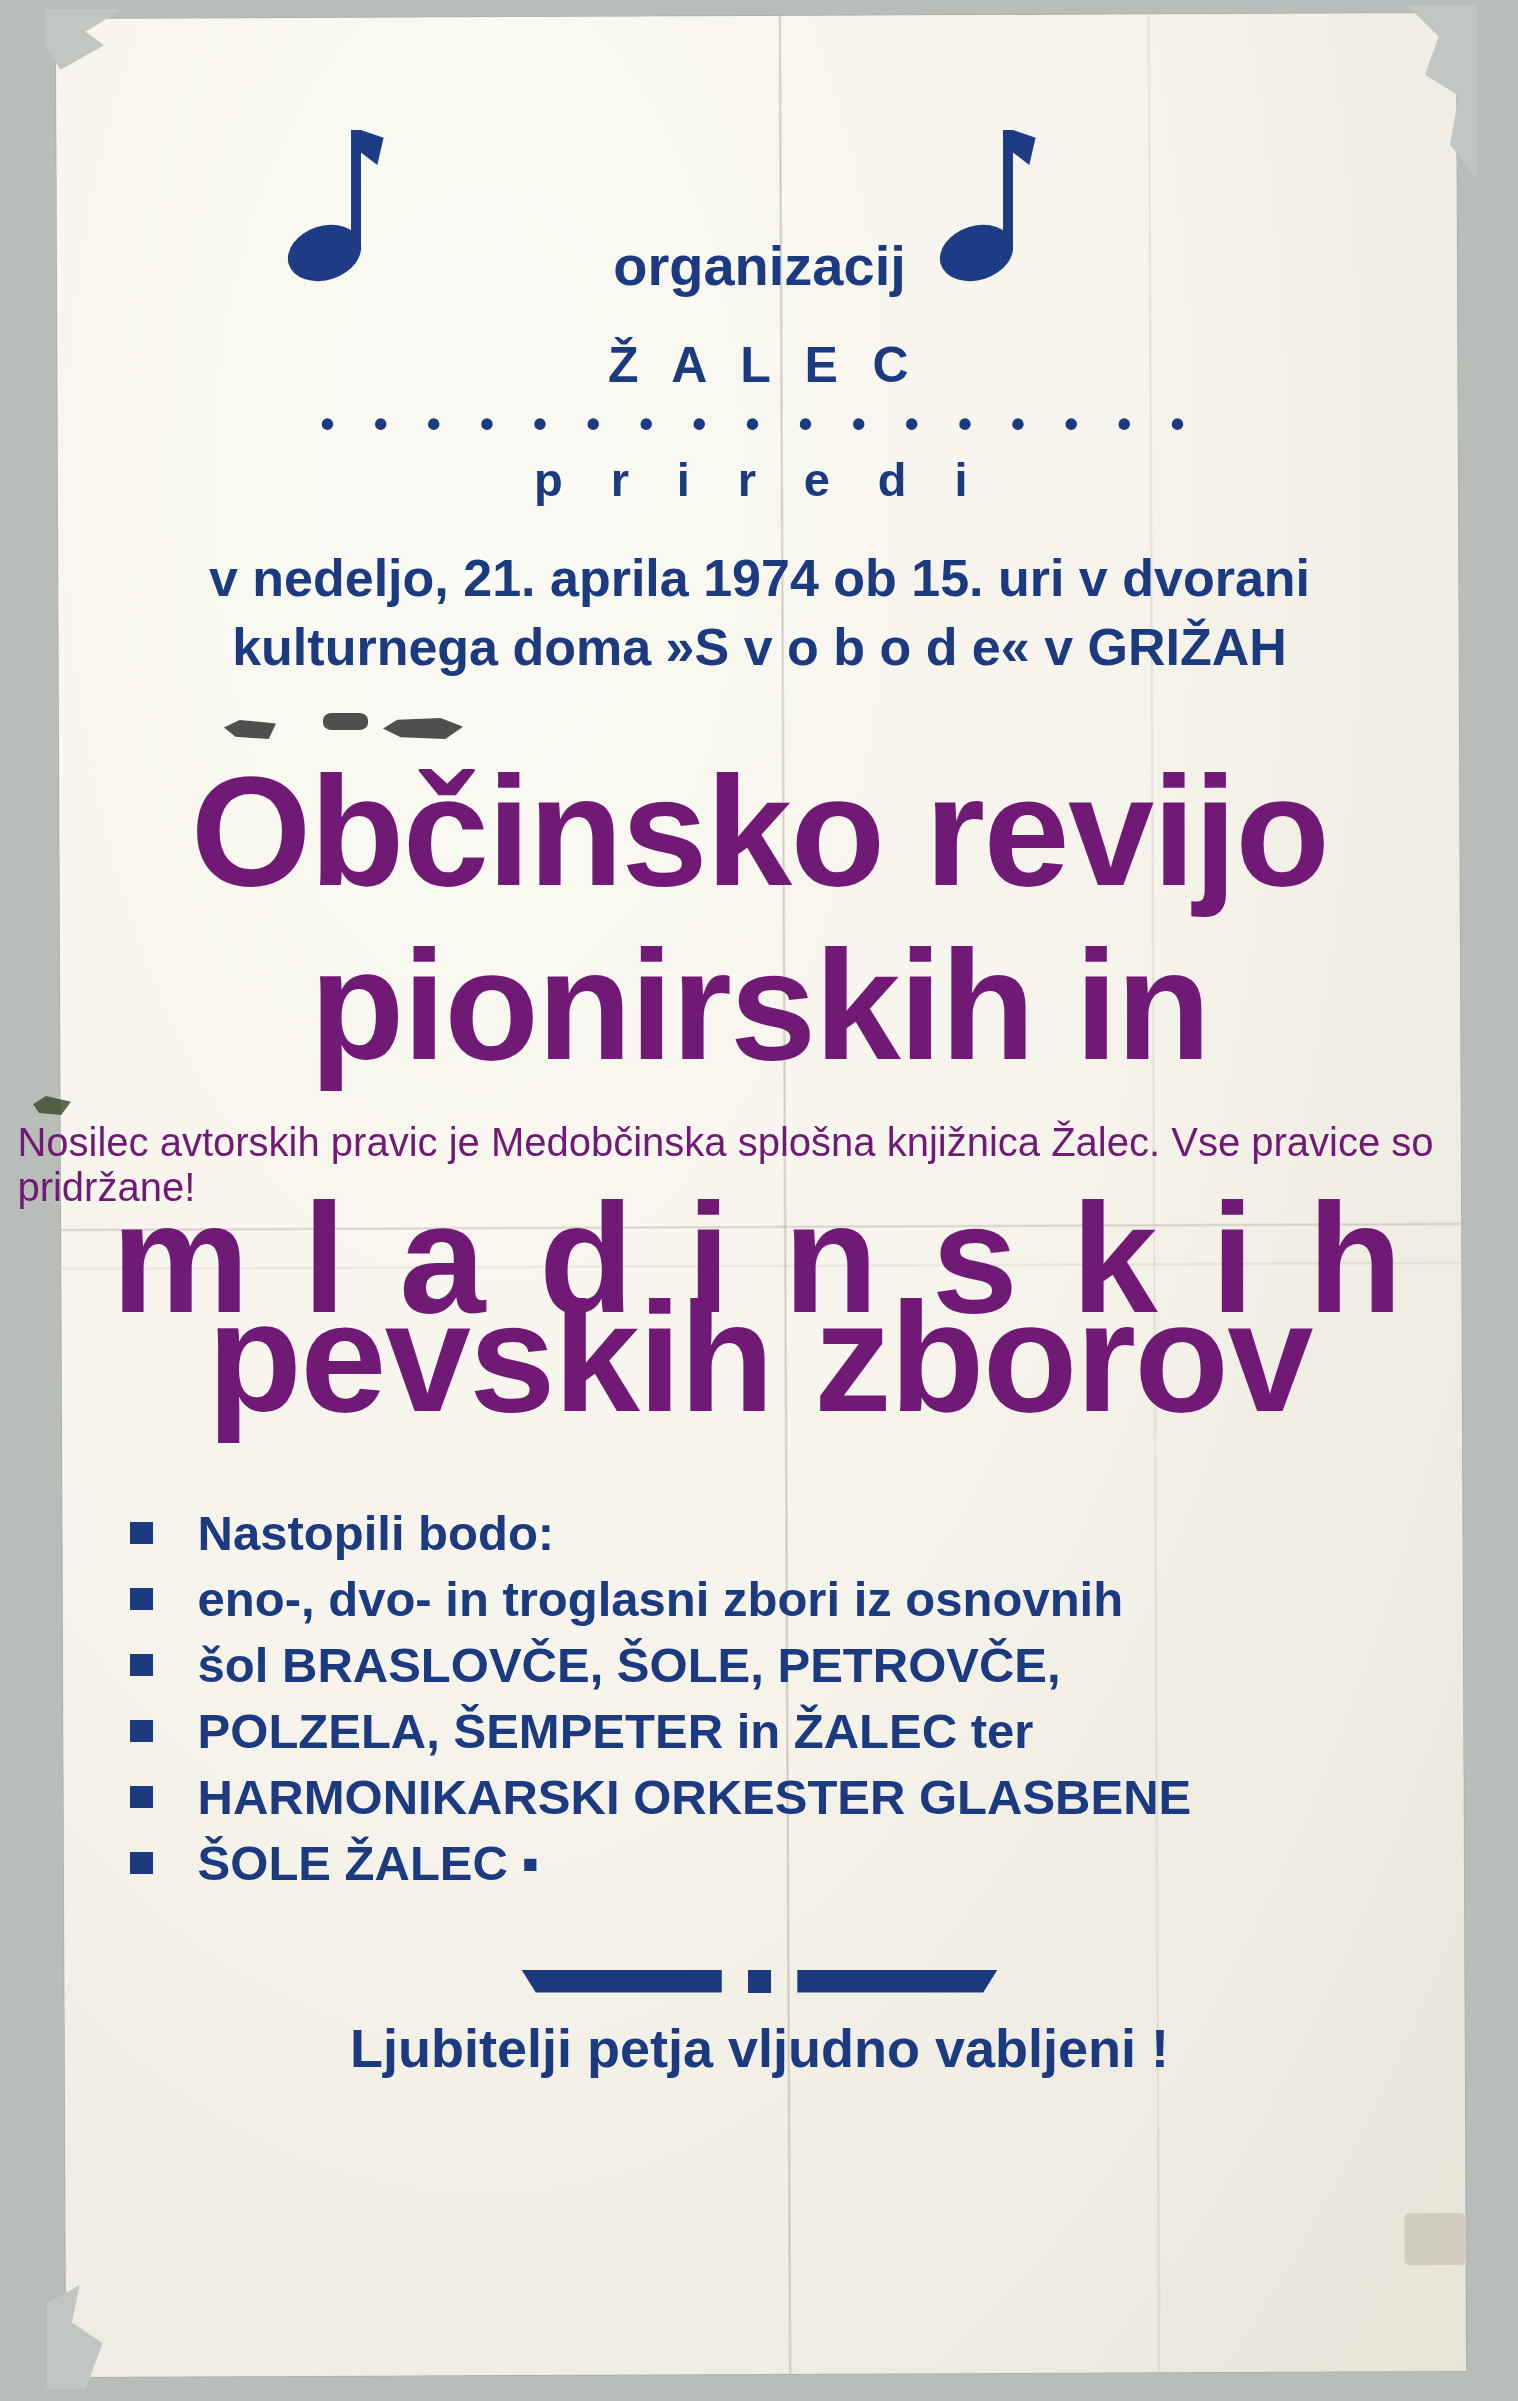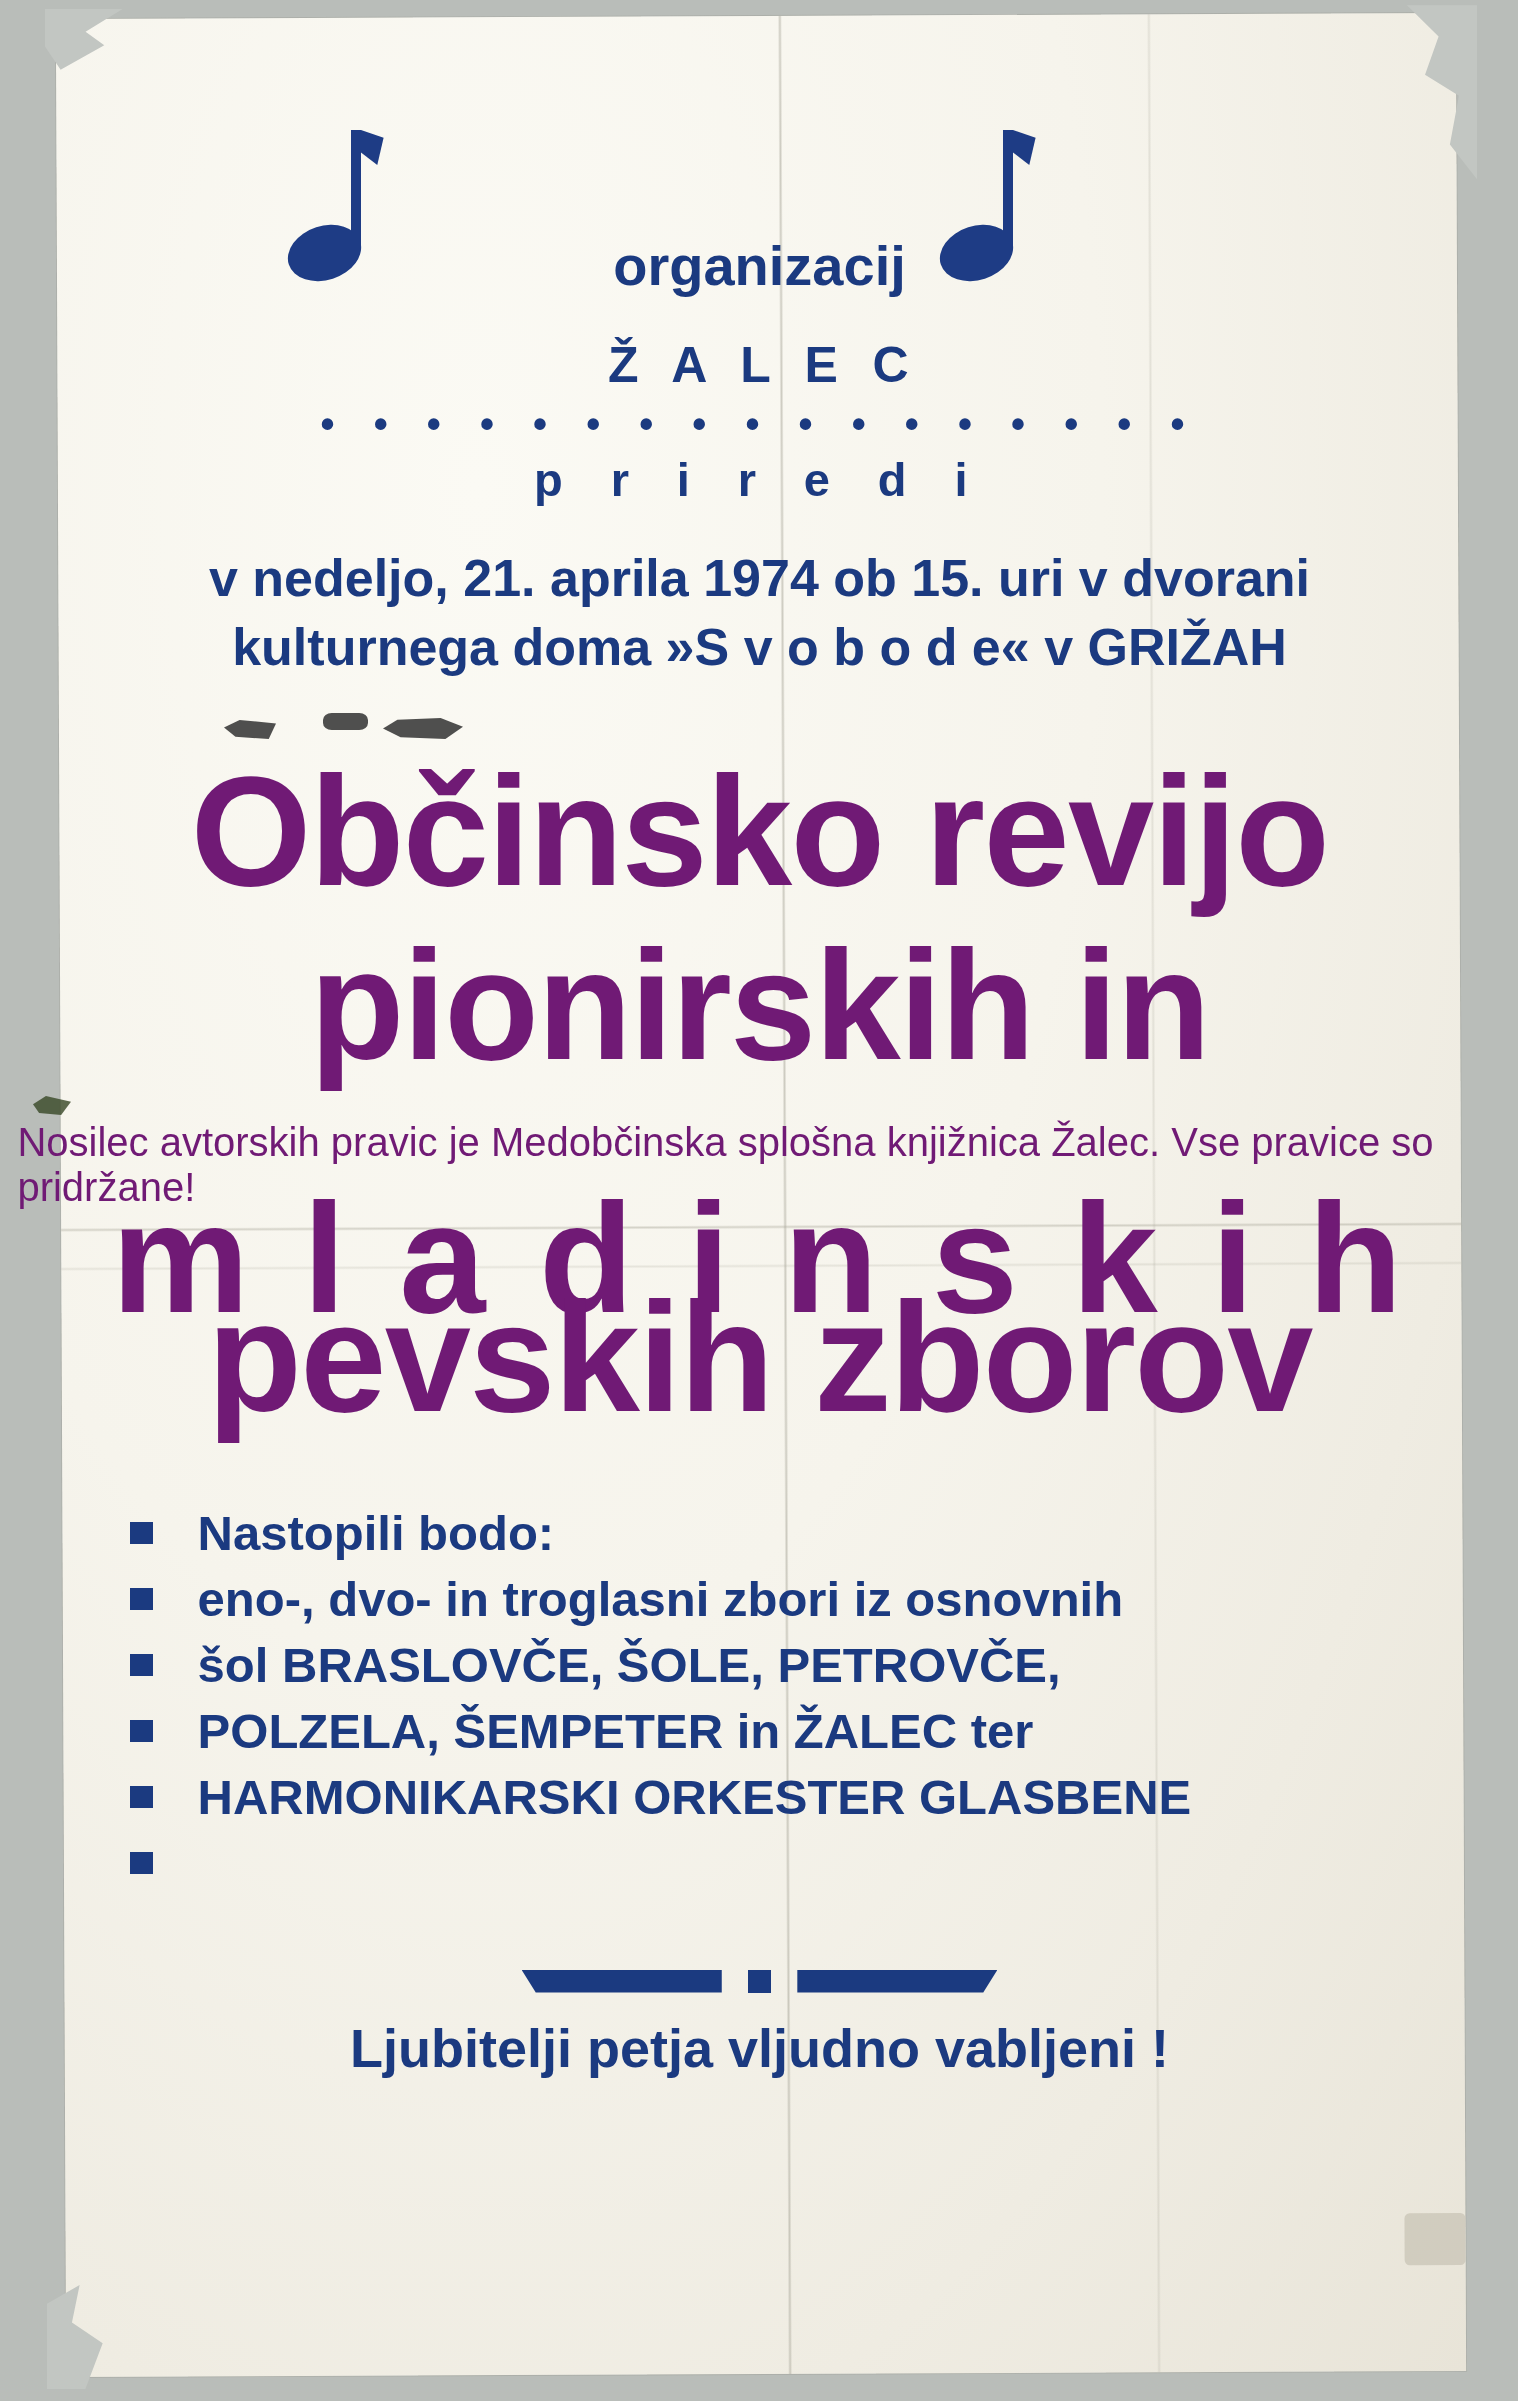--- a/index.html
+++ b/index.html
@@ -263,20 +263,21 @@
     <div class="li">
       <span class="sq"></span>
       <span class="li-text">POLZELA, ŠEMPETER in ŽALEC ter</span>
     </div>
     <div class="li">
       <span class="sq"></span>
       <span class="li-text">HARMONIKARSKI ORKESTER GLASBENE</span>
     </div>
     <div class="li">
       <span class="sq"></span>
+      <span class="li-text">ŠOLE  ŽALEC  ▪</span>
     </div>
   </div>
 
   <div class="rule">
     <span class="bar bar-l"></span>
     <span class="bar-dot"></span>
     <span class="bar bar-r"></span>
   </div>
 
   <div class="tx blue closing">Ljubitelji petja  vljudno vabljeni !</div>

